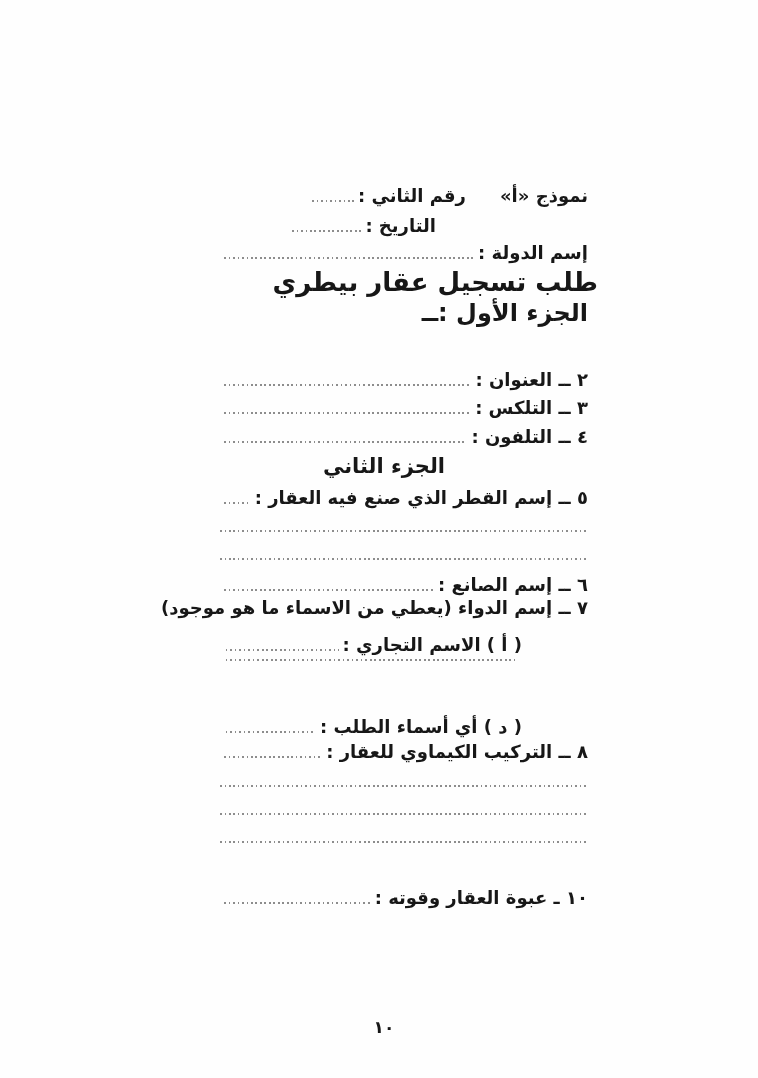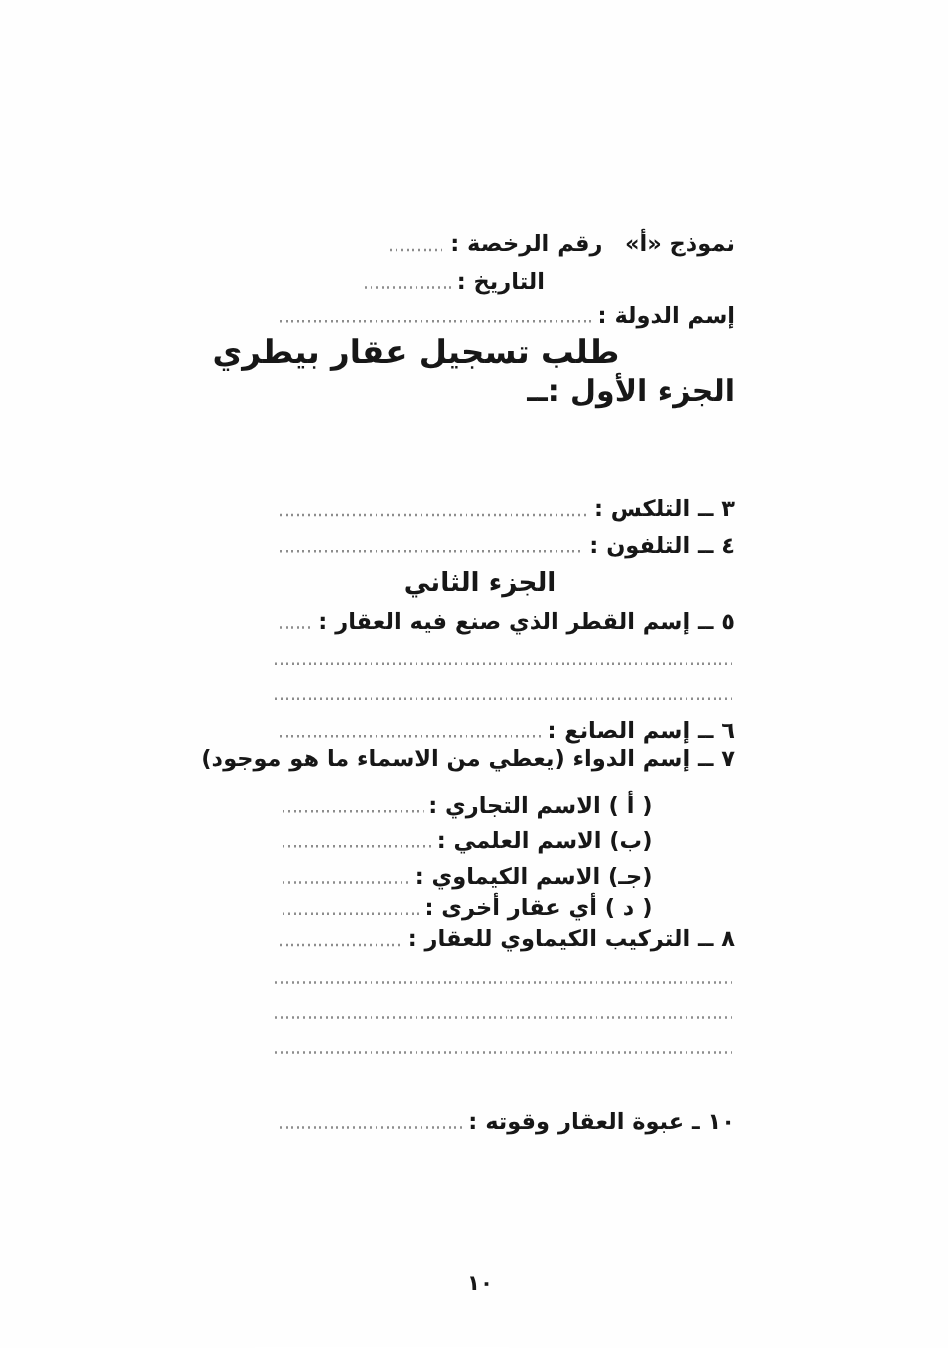--- a/index.html
+++ b/index.html
@@ -33,21 +33,21 @@
   .dotline{
     position:absolute;
     left:220px;right:172px;
     height:2px;
     background:repeating-linear-gradient(90deg,#8d8d8d 0 1.5px,transparent 1.5px 4.5px);
   }
   .doc-title{
     position:absolute;
     top:262px;left:170px;right:160px;
     height:40px;line-height:40px;
-    text-align:left;
+    text-align:right;
     font-size:26px;font-weight:bold;
   }
   .part-heading-right{
     position:absolute;
     top:299px;right:170px;
     height:28px;line-height:28px;
     font-size:24px;font-weight:bold;
   }
   .part-heading-center{
     position:absolute;
@@ -56,48 +56,52 @@
     text-align:center;
     font-size:21px;font-weight:bold;
   }
   .page-number{
     position:absolute;
     top:1013px;left:170px;right:160px;
     height:28px;line-height:28px;
     text-align:center;
     font-size:17px;font-weight:bold;
   }
-  .gap-after{margin-left:18px;}
+  .gap-after{margin-left:34px;}
 </style>
 </head>
 <body>
 
 <div class="page">
 
   <div class="row" style="top:182px;left:308px;right:170px;">
     <span class="lbl gap-after">نموذج «أ»</span>
-    <span class="lbl">رقم الرخصة :</span>
+    <span class="lbl">رقم الثاني :</span>
     <span class="dots"></span>
   </div>
 
   <div class="row" style="top:212px;left:288px;right:322px;">
     <span class="lbl">التاريخ :</span>
     <span class="dots"></span>
   </div>
 
   <div class="row" style="top:239px;left:220px;right:170px;">
     <span class="lbl">إسم الدولة :</span>
     <span class="dots"></span>
   </div>
 
   <div class="doc-title">طلب تسجيل عقار بيطري</div>
 
   <div class="part-heading-right">الجزء الأول :ــ</div>
 
 
+  <div class="row" style="top:366px;left:220px;right:170px;">
+    <span class="lbl">٢ ــ العنوان :</span>
+    <span class="dots"></span>
+  </div>
 
   <div class="row" style="top:394px;left:220px;right:170px;">
     <span class="lbl">٣ ــ التلكس :</span>
     <span class="dots"></span>
   </div>
 
   <div class="row" style="top:423px;left:220px;right:170px;">
     <span class="lbl">٤ ــ التلفون :</span>
     <span class="dots"></span>
   </div>
@@ -120,31 +124,26 @@
   <div class="row" style="top:594px;left:220px;right:170px;">
     <span class="lbl">٧ ــ إسم الدواء (يعطي من الاسماء ما هو موجود)</span>
   </div>
 
   <div class="row" style="top:631px;left:222px;right:236px;">
     <span class="lbl">( أ )  الاسم التجاري :</span>
     <span class="dots"></span>
   </div>
 
   <div class="row" style="top:659px;left:222px;right:236px;">
-    <span class="lbl">(ب)  الاسم العلمي :</span>
     <span class="dots"></span>
   </div>
 
-  <div class="row" style="top:688px;left:222px;right:236px;">
-    <span class="lbl">(جـ)  الاسم الكيماوي :</span>
-    <span class="dots"></span>
-  </div>
 
   <div class="row" style="top:713px;left:222px;right:236px;">
-    <span class="lbl">( د )  أي عقار أخرى :</span>
+    <span class="lbl">( د )  أي أسماء الطلب :</span>
     <span class="dots"></span>
   </div>
 
   <div class="row" style="top:738px;left:220px;right:170px;">
     <span class="lbl">٨ ــ التركيب الكيماوي للعقار :</span>
     <span class="dots"></span>
   </div>
 
   <div class="dotline" style="top:785px;"></div>
   <div class="dotline" style="top:813px;"></div>

